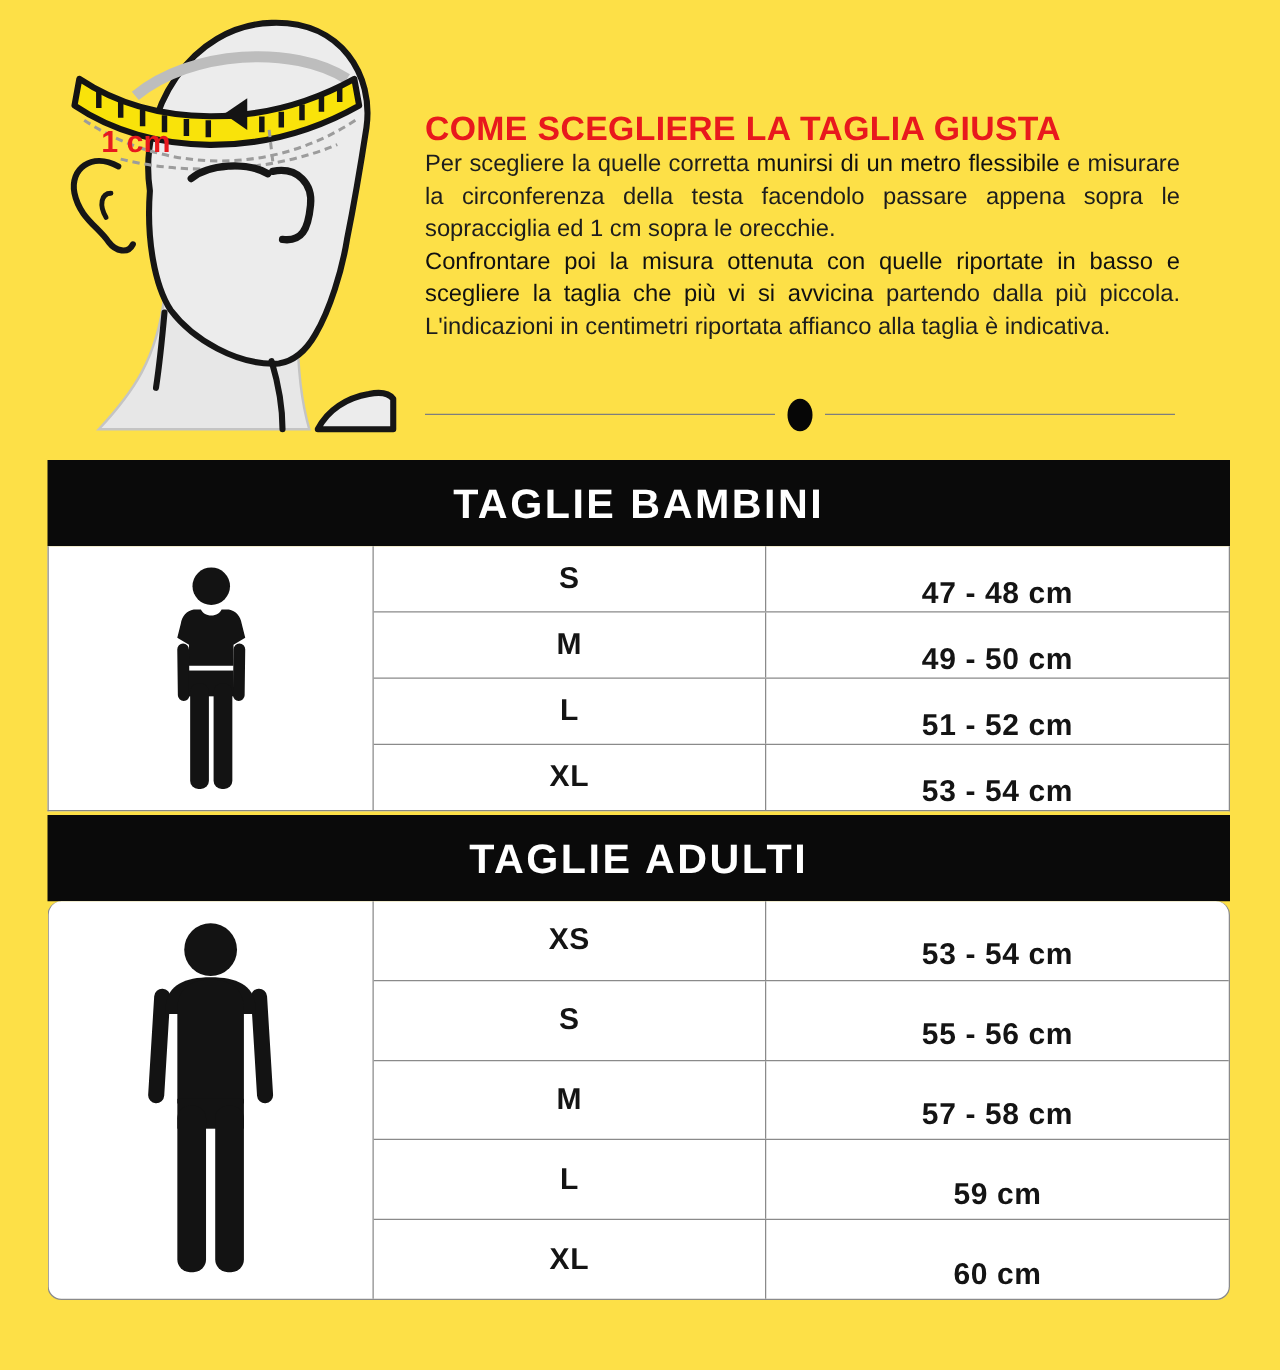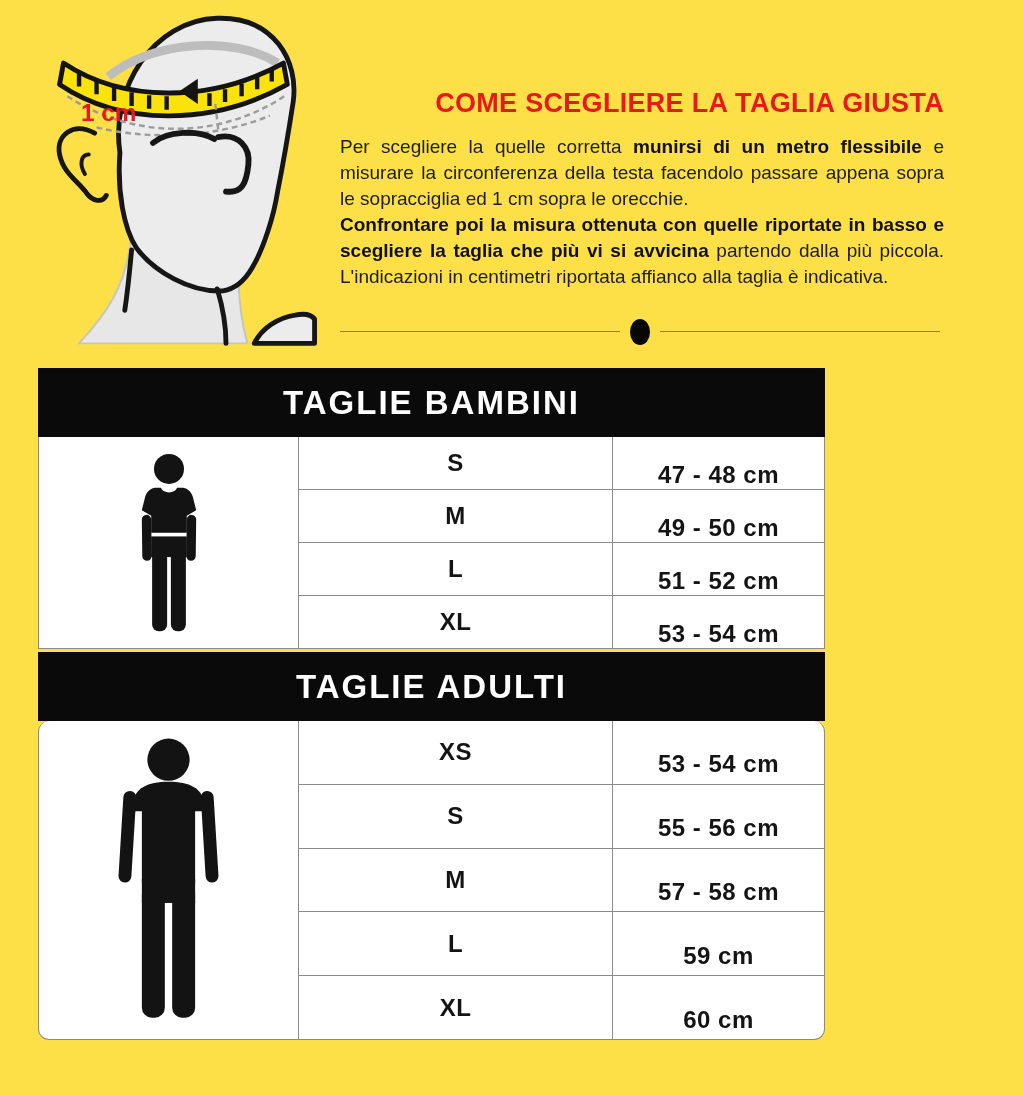--- a/index.html
+++ b/index.html
@@ -32,52 +32,50 @@
     position:absolute;
     left:340px;
     top:88px;
     width:604px;
   }
   .intro-title{
     font-size:27px;
     font-weight:bold;
     letter-spacing:.3px;
     color:var(--accent-red,#e8191d);
-    margin-bottom:15px;
     white-space:nowrap;
-    text-align:right;
   }
   .intro-text{
     font-size:19px;
     line-height:26px;
     color:var(--text-dark,#1d1d1d);
     text-align:justify;
   }
   .intro-text p{margin:0;}
-  .intro-text strong{font-weight:bold;color:#111;}
+  .intro-text strong{font-weight:normal;color:#111;}
   
   .divider{
     position:absolute;
     left:340px;
     top:318px;
     width:600px;
     height:27px;
     display:flex;
     align-items:center;
   }
   .divider .line{flex:1;height:1px;background:#7e7e7e;}
   .divider .dot{
     width:20px;height:26px;border-radius:50%;
     background:#060606;margin:0 10px;flex:0 0 auto;
   }
   
   .size-table{
     position:absolute;
     left:38px;
-    width:787px;
+    width:946px;
   }
   .size-table.bambini{top:368px;}
   .size-table.adulti{top:652px;}
   .size-table-header{
     height:69px;
     background:var(--table-header-bg,#0a0a0a);
     color:#fff;
     display:flex;align-items:center;justify-content:center;
     font-size:33px;font-weight:bold;letter-spacing:2px;
     white-space:nowrap;

